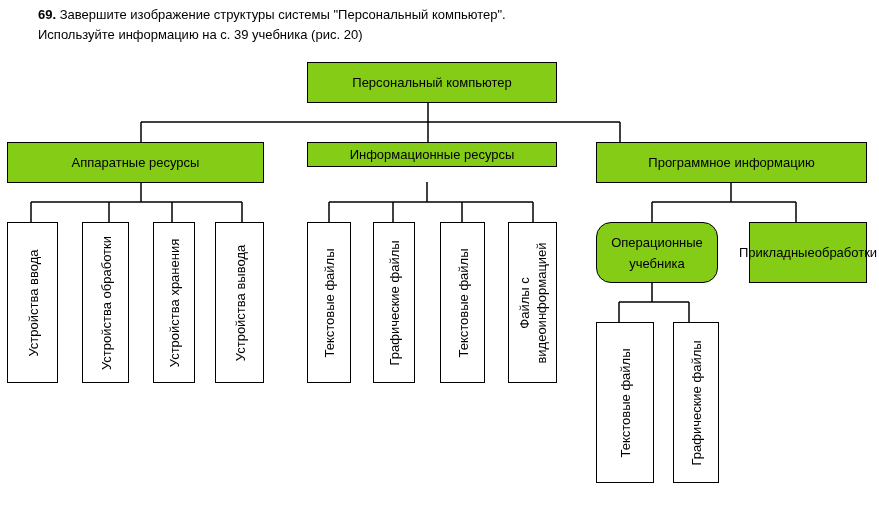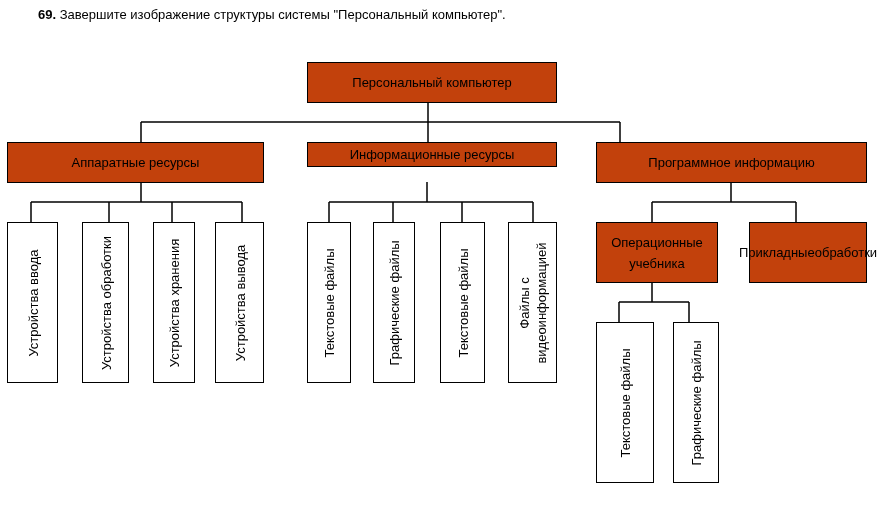--- a/index.html
+++ b/index.html
@@ -1,29 +1,30 @@
 <!DOCTYPE html>
 <html><head>
 <meta charset="utf-8">
 <style>
   html, body { margin:0; padding:0; background:#ffffff; }
   body { width:879px; height:520px; position:relative; overflow:hidden; font-family:"Liberation Sans", sans-serif; color:#000; }
   .heading { position:absolute; left:10px; top:5px; font-size:13px; line-height:20px; color:#000;margin-left:28px; }
   .heading b { font-weight:bold; }
-  .box { position:absolute; border:1.5px solid #000; background:#c2410c; box-sizing:border-box; display:flex; align-items:center; justify-content:center; text-align:right; font-size:13px; line-height:21px; }
+  .box { position:absolute; border:1.5px solid #000; background:#84cc16; box-sizing:border-box; display:flex; align-items:center; justify-content:center; text-align:right; font-size:13px; line-height:21px; }
   .vbox { position:absolute; border:1.5px solid #000; background:#fff; box-sizing:border-box; }
   .vtext { position:absolute; left:50%; top:50%; transform:translate(-50%,-50%) rotate(-90deg); white-space:nowrap; font-size:13px; line-height:17px; text-align:center; }
   svg.lines { position:absolute; left:0; top:0; }
   svg.lines line { stroke:#000; stroke-width:1.5; }
 </style>
 </head>
 <body>
 
 <div class="heading">
   <div><b>69.</b><span> Завершите изображение структуры системы "Персональный компьютер".</span></div>
+  <div>Используйте информацию на с. 39 учебника (рис. 20)</div>
 </div>
 
 <svg class="lines" width="879" height="520">
 
   <line x1="428" y1="102" x2="428" y2="142"></line>
   <line x1="141" y1="122" x2="620" y2="122"></line>
   <line x1="141" y1="122" x2="141" y2="142"></line>
   <line x1="620" y1="122" x2="620" y2="142"></line>
 
   <line x1="141" y1="182" x2="141" y2="202"></line>
@@ -87,21 +88,21 @@
 <div class="vbox" style="left:440px;top:222px;width:45px;height:161px;">
   <div class="vtext">Текстовые файлы</div>
 </div>
 <div class="vbox" style="left:508px;top:222px;width:49px;height:161px;">
   <div class="vtext">
     <div>Файлы с</div>
     <div>видеоинформацией</div>
   </div>
 </div>
 
-<div class="box" style="left:596px;top:222px;width:122px;height:61px;flex-direction:column;">
+<div class="box" style="left:596px;top:222px;width:122px;height:61px;flex-direction:column;border-radius:15px;">
   <span>Операционные</span>
   <span>учебника</span>
 </div>
 <div class="box" style="left:749px;top:222px;width:118px;height:61px;flex-direction:row;">
   <span>Прикладные</span>
   <span>обработки</span>
 </div>
 
 <div class="vbox" style="left:596px;top:322px;width:58px;height:161px;">
   <div class="vtext">Текстовые файлы</div>

